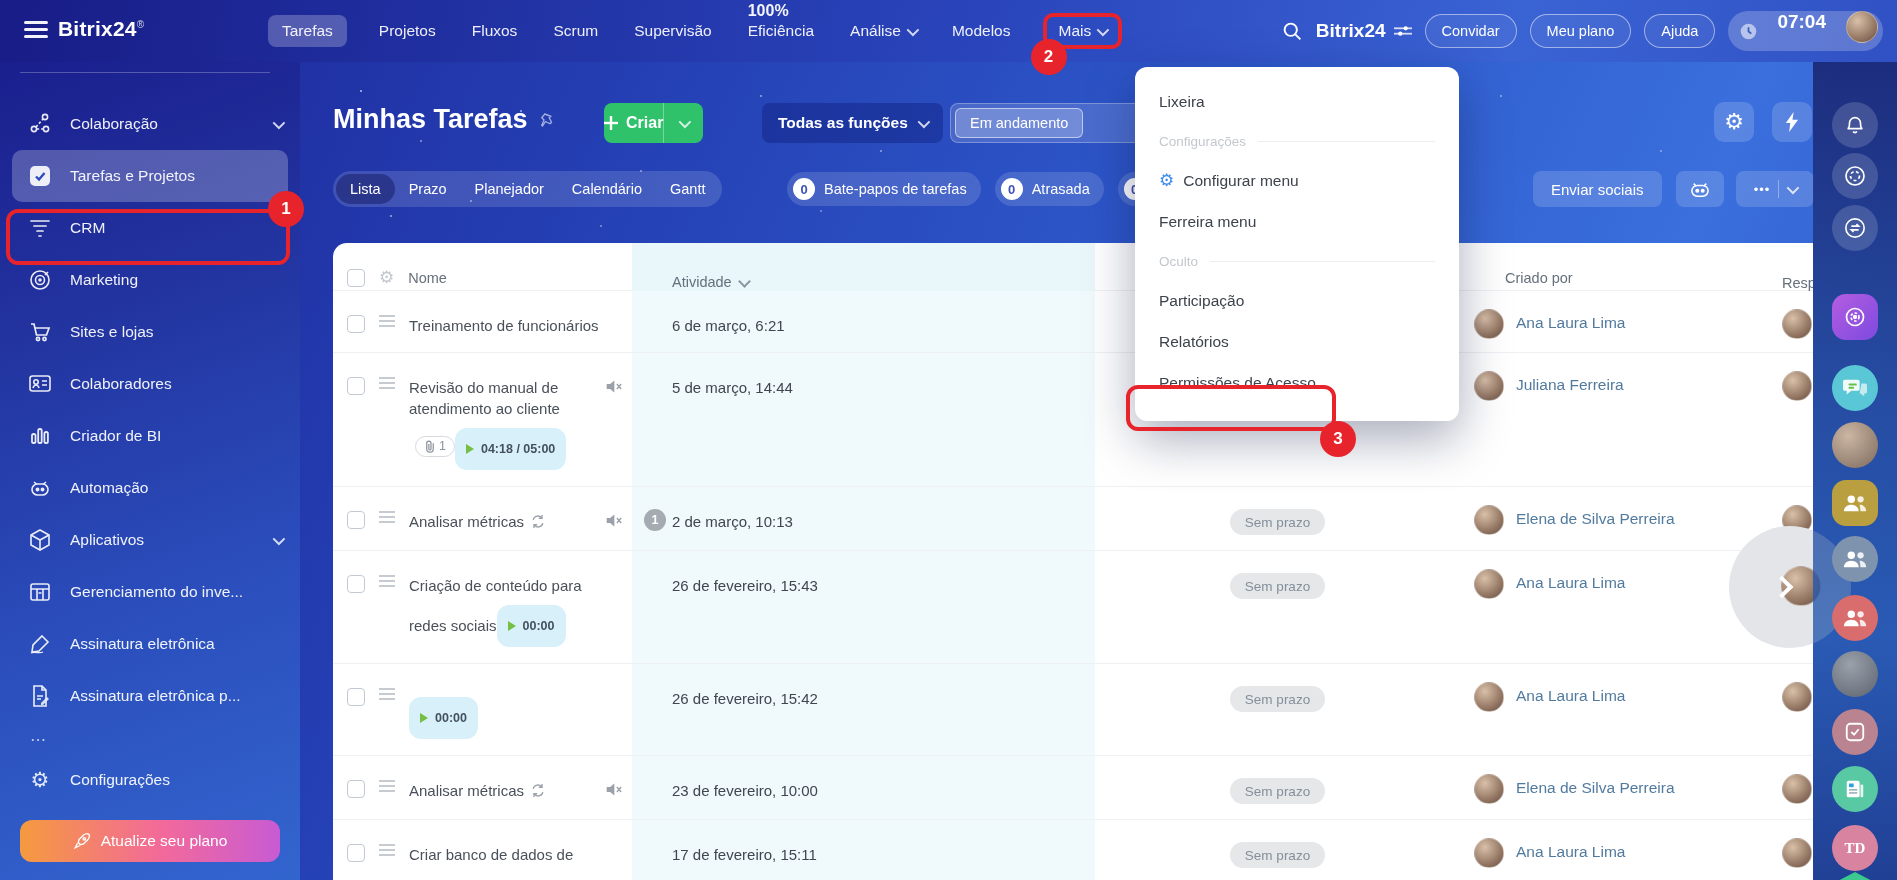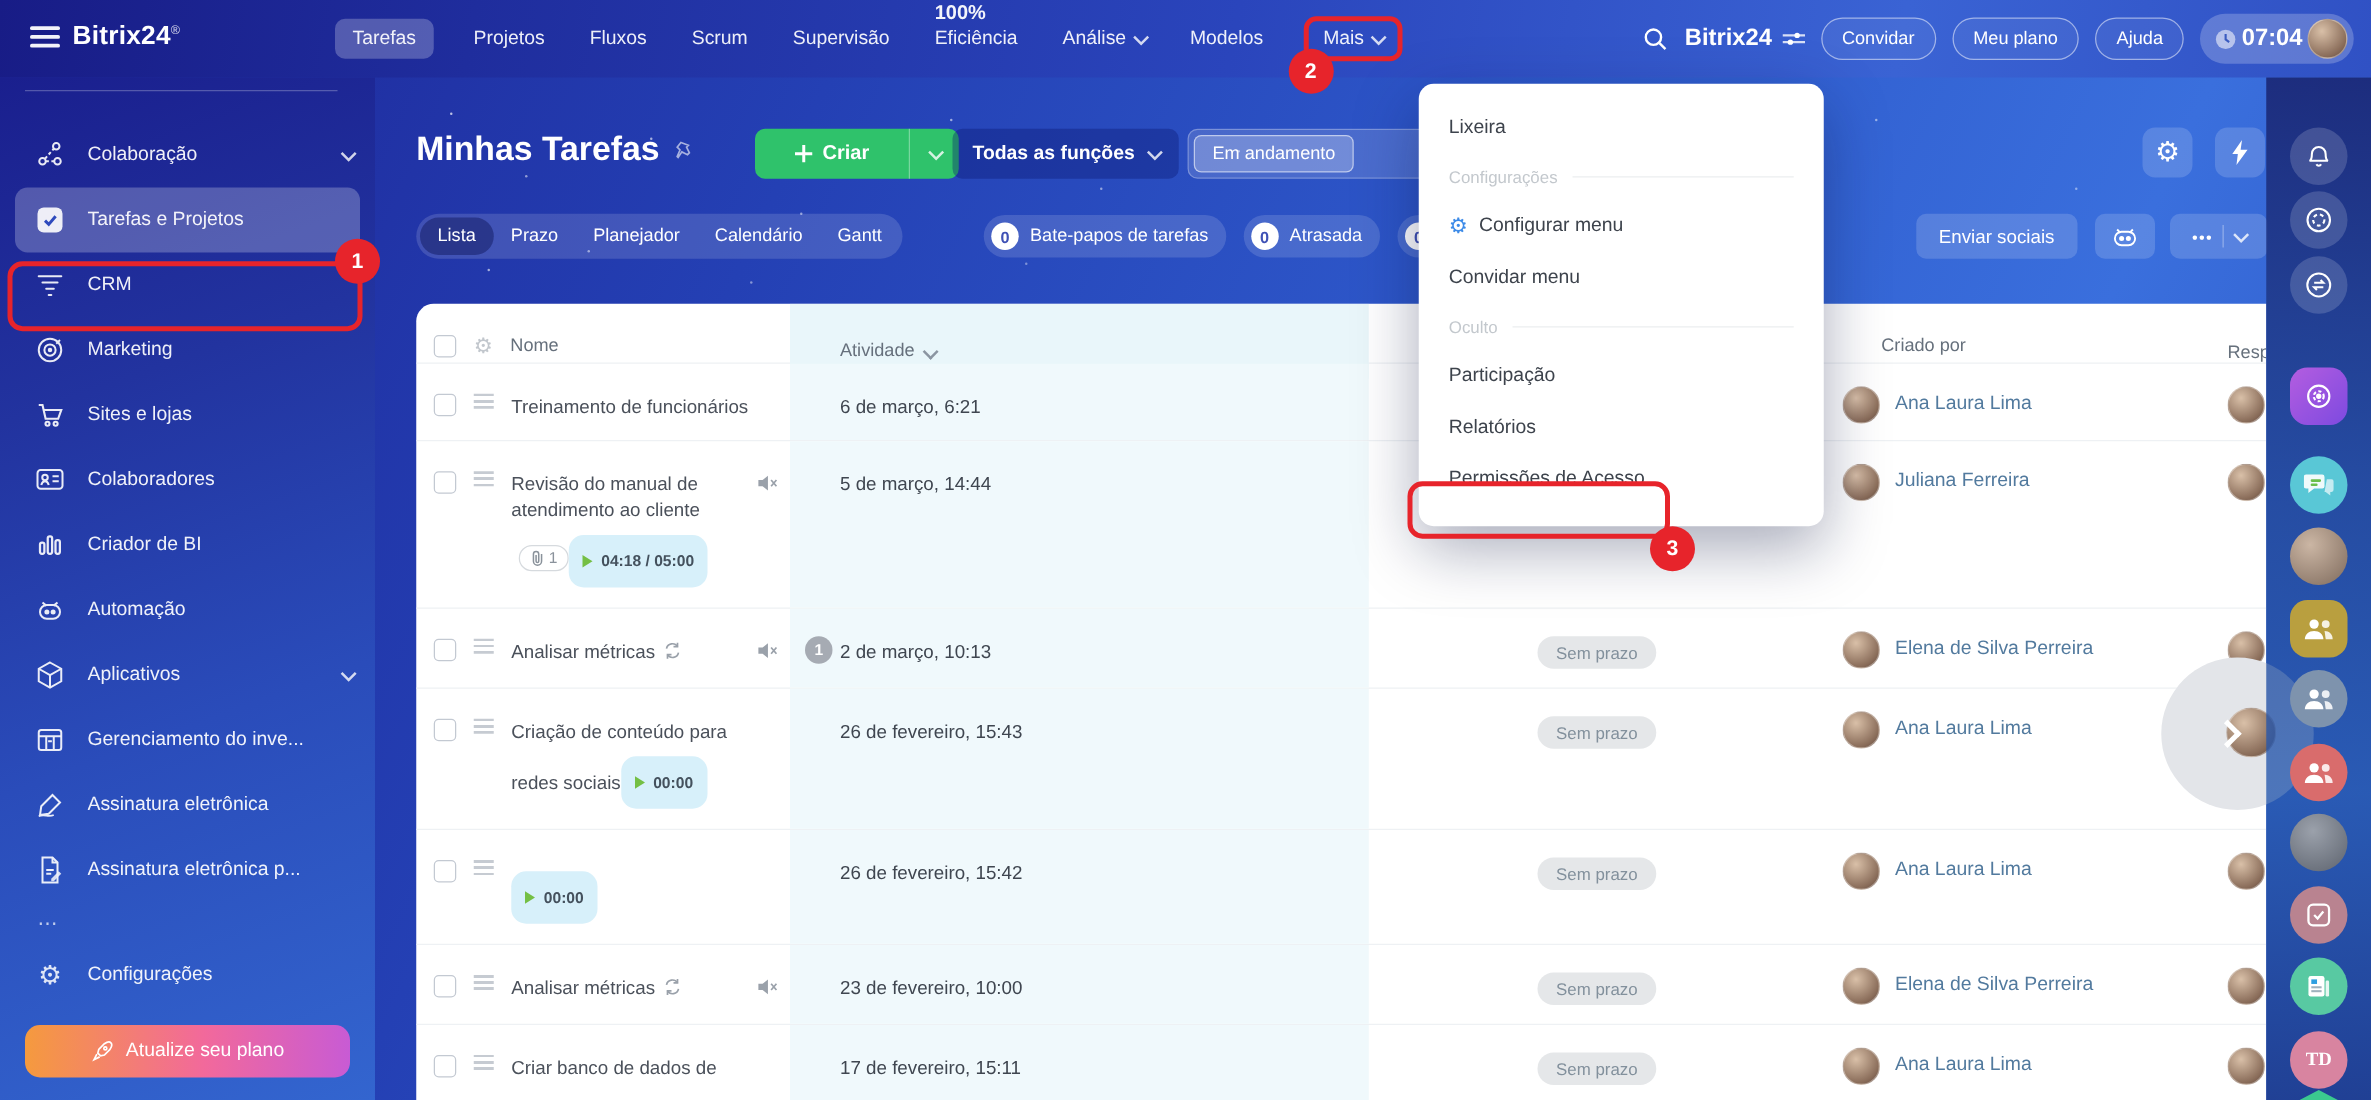--- a/index.html
+++ b/index.html
@@ -24,22 +24,22 @@
     display:flex;align-items:center;gap:6px;padding:7px 4px;}
   .nav-item.active{background:rgba(255,255,255,.24);border-radius:8px;padding:7px 14px;}
   .nav-item .above{position:absolute;top:-13px;left:4px;font-size:16px;font-weight:bold;color:#fff;opacity:.95;}
   .nav-item.annotated{border:4px solid var(--ann-red);border-radius:10px;padding:5px 12px;}
   .chev{width:9px;height:9px;display:inline-block;border-right:2px solid rgba(255,255,255,.8);
     border-bottom:2px solid rgba(255,255,255,.8);transform:rotate(45deg) translateY(-2px);}
   .top-right{position:absolute;right:14px;top:0;height:62px;display:flex;align-items:center;gap:13px;}
   .tr-brand{color:#fff;font-size:19px;font-weight:bold;display:flex;align-items:center;gap:8px;cursor:pointer;}
   .pill-btn{height:34px;border:1px solid rgba(255,255,255,.5);border-radius:17px;color:#fff;font-size:14.5px;
     display:flex;align-items:center;padding:0 16px;cursor:pointer;background:rgba(255,255,255,.06);white-space:nowrap;}
-  .time-chip{height:40px;border-radius:20px;background:rgba(255,255,255,.22);display:flex;align-items:center;
-    gap:4px;padding:0 5px 0 12px;cursor:pointer;}
+  .time-chip{height:40px;border-radius:20px;background:rgba(255,255,255,.22);display:flex;
+    gap:20px;padding:0 5px 0 12px;cursor:pointer;}
   .time-chip .t{color:#fff;font-size:19px;font-weight:bold;}
   .avatar{border-radius:50%;background:radial-gradient(circle at 35% 30%,#d9c0a8,#8a6d5a 70%,#5e463a);
     border:1px solid rgba(255,255,255,.35);}
   .ico{display:inline-flex;align-items:center;justify-content:center;color:#fff;}
   .ico svg{display:block;}
   
   .sidebar{position:absolute;left:0;top:62px;width:300px;height:818px;
     background:linear-gradient(160deg,#1a1f8e 0%,#22339f 30%,#2a4cba 62%,#3365cf 100%);}
   .sb-divider{position:absolute;left:20px;top:10px;width:250px;height:1px;background:rgba(255,255,255,.25);}
   .sb-list{position:absolute;left:0;top:36px;width:100%;}
@@ -52,21 +52,21 @@
   .sb-dots{height:30px;display:flex;align-items:center;padding-left:30px;color:rgba(255,255,255,.7);
     font-size:16px;letter-spacing:2px;cursor:pointer;}
   .upgrade{margin:14px 20px 18px;height:42px;border-radius:12px;color:#fff;font-size:15.5px;
     display:flex;align-items:center;justify-content:center;gap:10px;cursor:pointer;
     background:linear-gradient(90deg,#f59a3e 0%,#f2699b 55%,#c85bd4 100%);}
   
   .page-title{position:absolute;left:333px;top:104px;color:#fff;font-size:27px;font-weight:bold;
     display:flex;align-items:center;gap:10px;}
   .btn-criar{position:absolute;left:604px;top:103px;height:40px;border-radius:8px;background:var(--green);
     display:flex;align-items:center;color:#fff;font-size:16px;font-weight:bold;cursor:pointer;}
-  .btn-criar .main{display:flex;align-items:center;gap:8px;padding:0 32px;}
+  .btn-criar .main{display:flex;align-items:center;gap:8px;padding:0 0;}
   .btn-criar .dd{width:40px;height:100%;display:flex;align-items:center;justify-content:center;
     border-left:1px solid rgba(255,255,255,.35);}
   .roles{position:absolute;left:762px;top:103px;height:40px;border-radius:8px;background:rgba(10,20,110,.35);
     display:flex;align-items:center;gap:10px;padding:0 16px;color:#fff;font-size:15.5px;font-weight:bold;cursor:pointer;}
   .filterbar{position:absolute;left:950px;top:103px;width:494px;height:40px;border-radius:8px;
     background:rgba(255,255,255,.15);border:1px solid rgba(255,255,255,.28);display:flex;align-items:center;padding:4px;}
   .status-chip{height:30px;border-radius:6px;background:rgba(255,255,255,.22);border:1px solid rgba(255,255,255,.55);
     color:#fff;font-size:14.5px;display:flex;align-items:center;padding:0 14px;cursor:pointer;}
   .filter-x{position:absolute;right:12px;top:9px;color:#fff;font-size:18px;opacity:.85;cursor:pointer;line-height:1;}
   .hdr-sq{position:absolute;width:40px;height:40px;border-radius:10px;background:rgba(255,255,255,.16);
@@ -718,21 +718,21 @@
       </div>
       <div class="m-section">
         <span class="s-lbl">Configurações</span>
         <span class="s-line"></span>
       </div>
       <div class="m-item">
         <span class="m-gear">⚙</span>
         <span>Configurar menu</span>
       </div>
       <div class="m-item">
-        <span>Convidar menu</span>
+        <span>Ferreira menu</span>
       </div>
       <div class="m-section">
         <span class="s-lbl">Oculto</span>
         <span class="s-line"></span>
       </div>
       <div class="m-item">
         <span>Participação</span>
       </div>
       <div class="m-item">
         <span>Relatórios</span>

